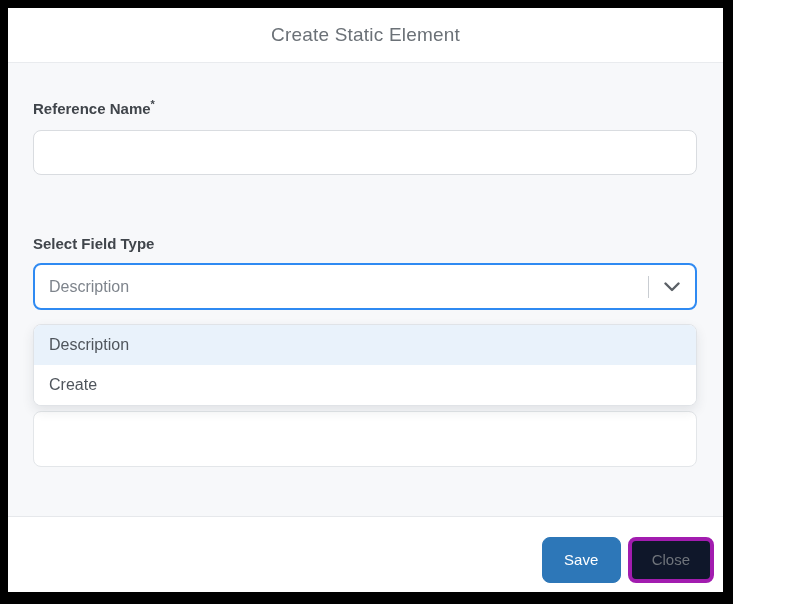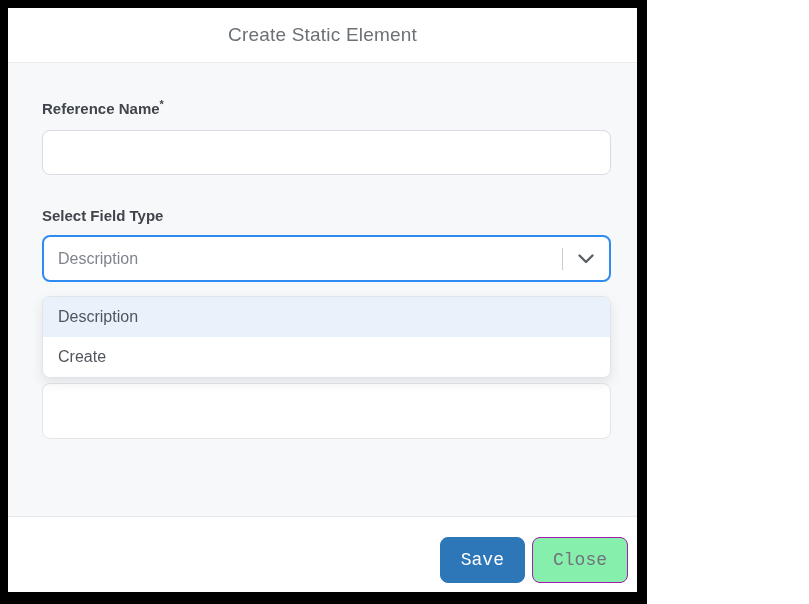--- a/index.html
+++ b/index.html
@@ -1,21 +1,21 @@
 <!DOCTYPE html>
 <html style="--frame-black: #000000; --focus-blue: #2f8af2; --save-blue: #2d77b8; --option-highlight: #e9f2fb; --body-bg: #f7f8fa;"><head>
 <meta charset="utf-8">
 <style>
   * { margin: 0; padding: 0; box-sizing: border-box; }
   html, body { width: 809px; height: 604px; }
   body { font-family: "Liberation Sans", sans-serif; }
 
   .frame {
     position: relative;
-    width: 647px; height: 604px;
+    width: 733px; height: 604px;
     background: var(--frame-black, #000);
     overflow: hidden;
   }
   .modal {
     position: absolute;
     left: 8px; top: 8px; right: 10px; bottom: 12px;
     background: #ffffff;
     display: flex;
     flex-direction: column;
     overflow: hidden;
@@ -34,21 +34,21 @@
     font-size: 19px;
     font-weight: 400;
     color: #6b7177;
     letter-spacing: 0.2px;
   }
 
   
   .modal-body {
     flex: 1 1 auto;
     background: var(--body-bg, #f7f8fa);
-    padding: 37px 26px 0 34px;
+    padding: 37px 26px 0 25px;
     position: relative;
     overflow: hidden;
   }
   .field-label {
     display: block;
     font-size: 15px;
     font-weight: 700;
     color: #40454b;
     line-height: 18px;
     margin-bottom: 12px;
@@ -64,21 +64,21 @@
     background: #ffffff;
     border: 1px solid #d9dce0;
     border-radius: 8px;
     padding: 0 14px;
     font-family: "Liberation Sans", sans-serif;
     font-size: 16px;
     color: #3f444a;
     outline: none;
   }
   .gap-32 { height: 32px; }
-  .label-tight { margin-bottom: 10px; }
+  .label-tight { margin-bottom: 10px; margin-top: 28px; }
 
   
   .select-box {
     width: 100%;
     height: 47px;
     background: #ffffff;
     border: 2px solid var(--focus-blue, #2f8af2);
     border-radius: 8px;
     display: flex;
     align-items: center;
@@ -156,34 +156,34 @@
     border-top: 1px solid #e6e8eb;
     display: flex;
     align-items: center;
     justify-content: flex-end;
     gap: 7px;
     padding: 10px 9px 0 9px;
   }
   .btn {
     height: 46px;
     border-radius: 8px;
-    font-family: Liberation Mono, monospace;
-    font-size: 18px;
+    font-family: Liberation Sans, sans-serif;
+    font-size: 15px;
     cursor: pointer;
     padding: 0 20px;
   }
   .btn-save {
     background: var(--save-blue, #2d77b8);
     border: 1px solid var(--save-blue, #2d77b8);
     color: #ffffff;
     min-width: 79px;
   }
   .btn-close {
-    background: #86efac;
-    border: 1px solid #a21caf;
+    background: #0f172a;
+    border: 4px solid #a21caf;
     color: #6f747b;
     min-width: 85px;
   }
 </style>
 </head>
 <body>
 
 <div class="frame">
   <div class="modal">
 

